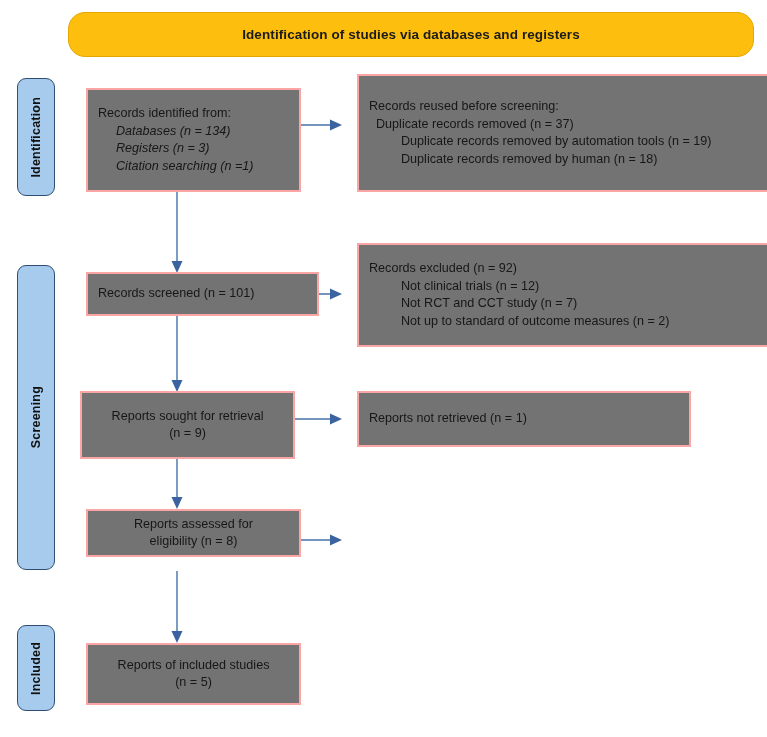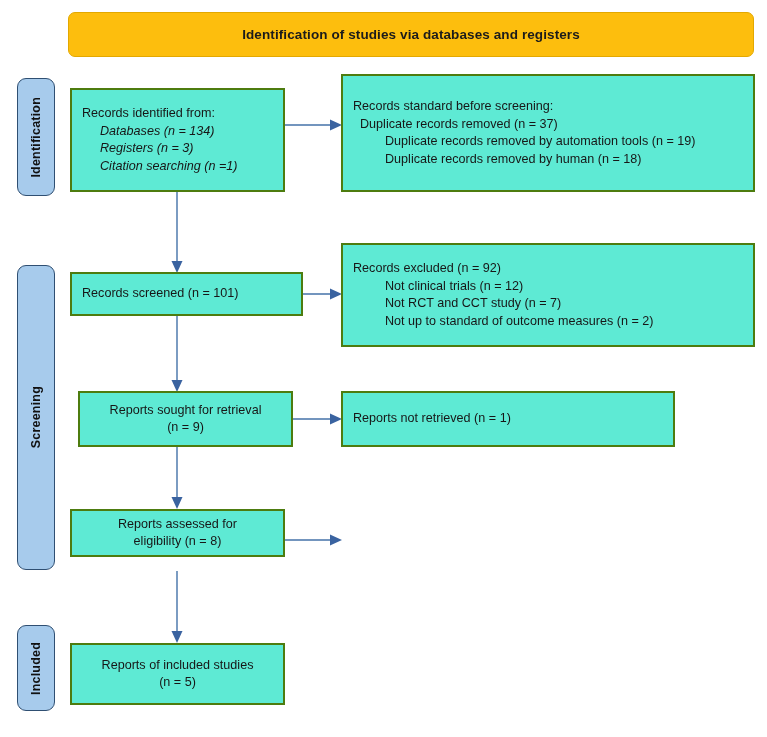--- a/index.html
+++ b/index.html
@@ -21,21 +21,21 @@
 
   
   .banner {
     position: absolute;
     left: 68px;
     top: 12px;
     width: 686px;
     height: 45px;
     background: #FDBE0D;
     border: 1px solid #E3A800;
-    border-radius: 7px;
+    border-radius: 17px;
     display: flex;
     align-items: center;
     justify-content: center;
     box-sizing: border-box;
   }
   .banner-text {
     font-size: 13.5px;
     font-weight: bold;
     color: #1b1b1b;
     letter-spacing: .1px;
@@ -63,46 +63,47 @@
     white-space: nowrap;
     letter-spacing: .2px;
   }
   #phase-identification { top: 78px;  height: 118px; }
   #phase-screening      { top: 265px; height: 305px; }
   #phase-included       { top: 625px; height: 86px;  }
 
   
   .box {
     position: absolute;
-    background: #5eead4;
-    border: 2px solid #4d7c0f;
+    background: #737373;
+    border: 2px solid #fca5a5;
     box-sizing: border-box;
     display: flex;
     flex-direction: column;
     justify-content: center;
+    margin-left: 16px;
   }
   .box .lines {
     padding: 0 10px;
   }
   .line {
     font-size: 12.6px;
     line-height: 17.5px;
     color: #171717;
     white-space: nowrap;
   }
   .line.i1 { padding-left: 18px; font-style: italic; }
   .line.i2 { padding-left: 7px; }
   .line.i3 { padding-left: 32px; }
   .center .lines { padding: 0; text-align: center; }
   .center .line { white-space: normal; }
 
   
   #box-identified       { left: 70px;  top: 88px;  width: 215px; height: 104px; }
   #box-screened         { left: 70px;  top: 272px; width: 233px; height: 44px;  }
-  #box-sought           { left: 78px;  top: 391px; width: 215px; height: 56px;  }
+  #box-sought           { left: 64px;  top: 391px; width: 215px; height: 68px;  }
   #box-assessed         { left: 70px;  top: 509px; width: 215px; height: 48px;  }
   #box-included         { left: 70px;  top: 643px; width: 215px; height: 62px;  }
 
   
   #box-removed          { left: 341px; top: 74px;  width: 414px; height: 118px; }
   #box-excluded-records { left: 341px; top: 243px; width: 414px; height: 104px; }
   #box-not-retrieved    { left: 341px; top: 391px; width: 334px; height: 56px;  }
   #box-excluded-reports { left: 341px; top: 506px; width: 414px; height: 65px;  }
 
   
@@ -188,21 +189,21 @@
     <div class="lines">
       <div class="line">Records identified from:</div>
       <div class="line i1">Databases (n = 134)</div>
       <div class="line i1">Registers (n = 3)</div>
       <div class="line i1">Citation searching (n =1)</div>
     </div>
   </div>
 
   <div class="box" id="box-removed">
     <div class="lines">
-      <div class="line">Records standard before screening:</div>
+      <div class="line">Records reused before screening:</div>
       <div class="line i2">Duplicate records removed (n = 37)</div>
       <div class="line i3">Duplicate records removed by automation tools (n = 19)</div>
       <div class="line i3">Duplicate records removed by human (n = 18)</div>
     </div>
   </div>
 
   <div class="box" id="box-screened">
     <div class="lines">
       <div class="line">Records screened (n = 101)</div>
     </div>

